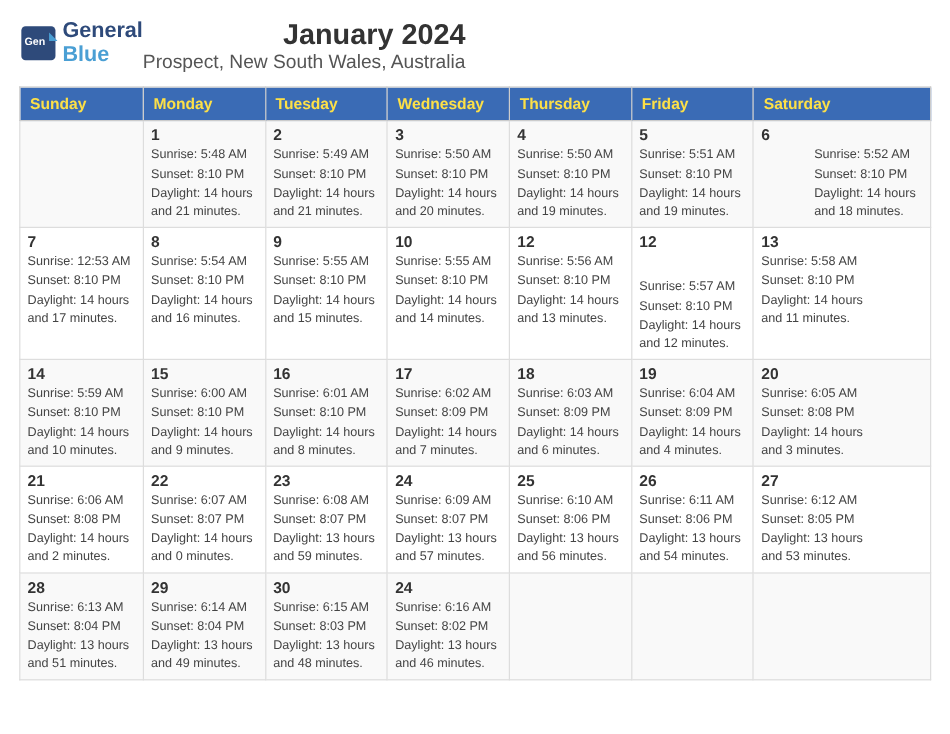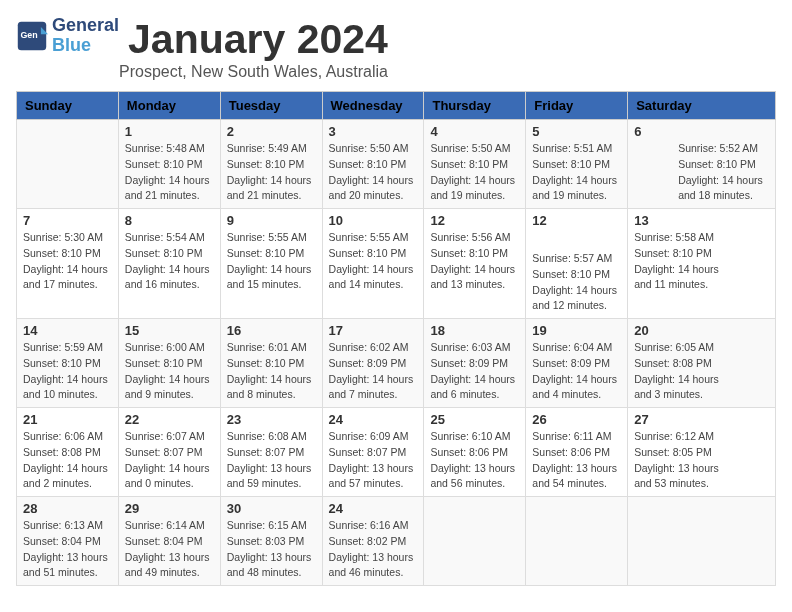--- a/index.html
+++ b/index.html
@@ -22,36 +22,36 @@
     }
     .logo-icon {
       width: 32px;
       height: 32px;
       margin-right: 4px;
     }
     .title-area {
       text-align: right;
     }
     .calendar-title {
-      font-size: 41px;
+      font-size: 24px;
       font-weight: bold;
       color: #333;
     }
     .calendar-subtitle {
       font-size: 16px;
       color: #555;
     }
     table {
       width: 100%;
       border-collapse: collapse;
       font-size: 11px;
     }
     thead tr th {
       background-color: #3a6bb5;
-      color: #000000;
+      color: #fde047;
       text-align: left;
       padding: 6px 8px;
       font-size: 13px;
       font-weight: bold;
       border: 1px solid #ccc;
     }
     tbody tr td {
       border: 1px solid #ddd;
       vertical-align: top;
       padding: 4px 6px;
@@ -154,21 +154,21 @@
           <span class="day-num">6</span>
           <div class="day-info" style="white-space: pre-line; margin-left: 44px;">Sunrise: 5:52 AM
 Sunset: 8:10 PM
 Daylight: 14 hours
 and 18 minutes.</div>
         </td>
       </tr>
       <tr>
         <td>
           <span class="day-num">7</span>
-          <div class="day-info" style="white-space: pre-line;">Sunrise: 5:30 AM
+          <div class="day-info" style="white-space: pre-line;">Sunrise: 12:53 AM
 Sunset: 8:10 PM
 Daylight: 14 hours
 and 17 minutes.</div>
         </td>
         <td>
           <span class="day-num">8</span>
           <div class="day-info" style="white-space: pre-line;">Sunrise: 5:54 AM
 Sunset: 8:10 PM
 Daylight: 14 hours
 and 16 minutes.</div>

